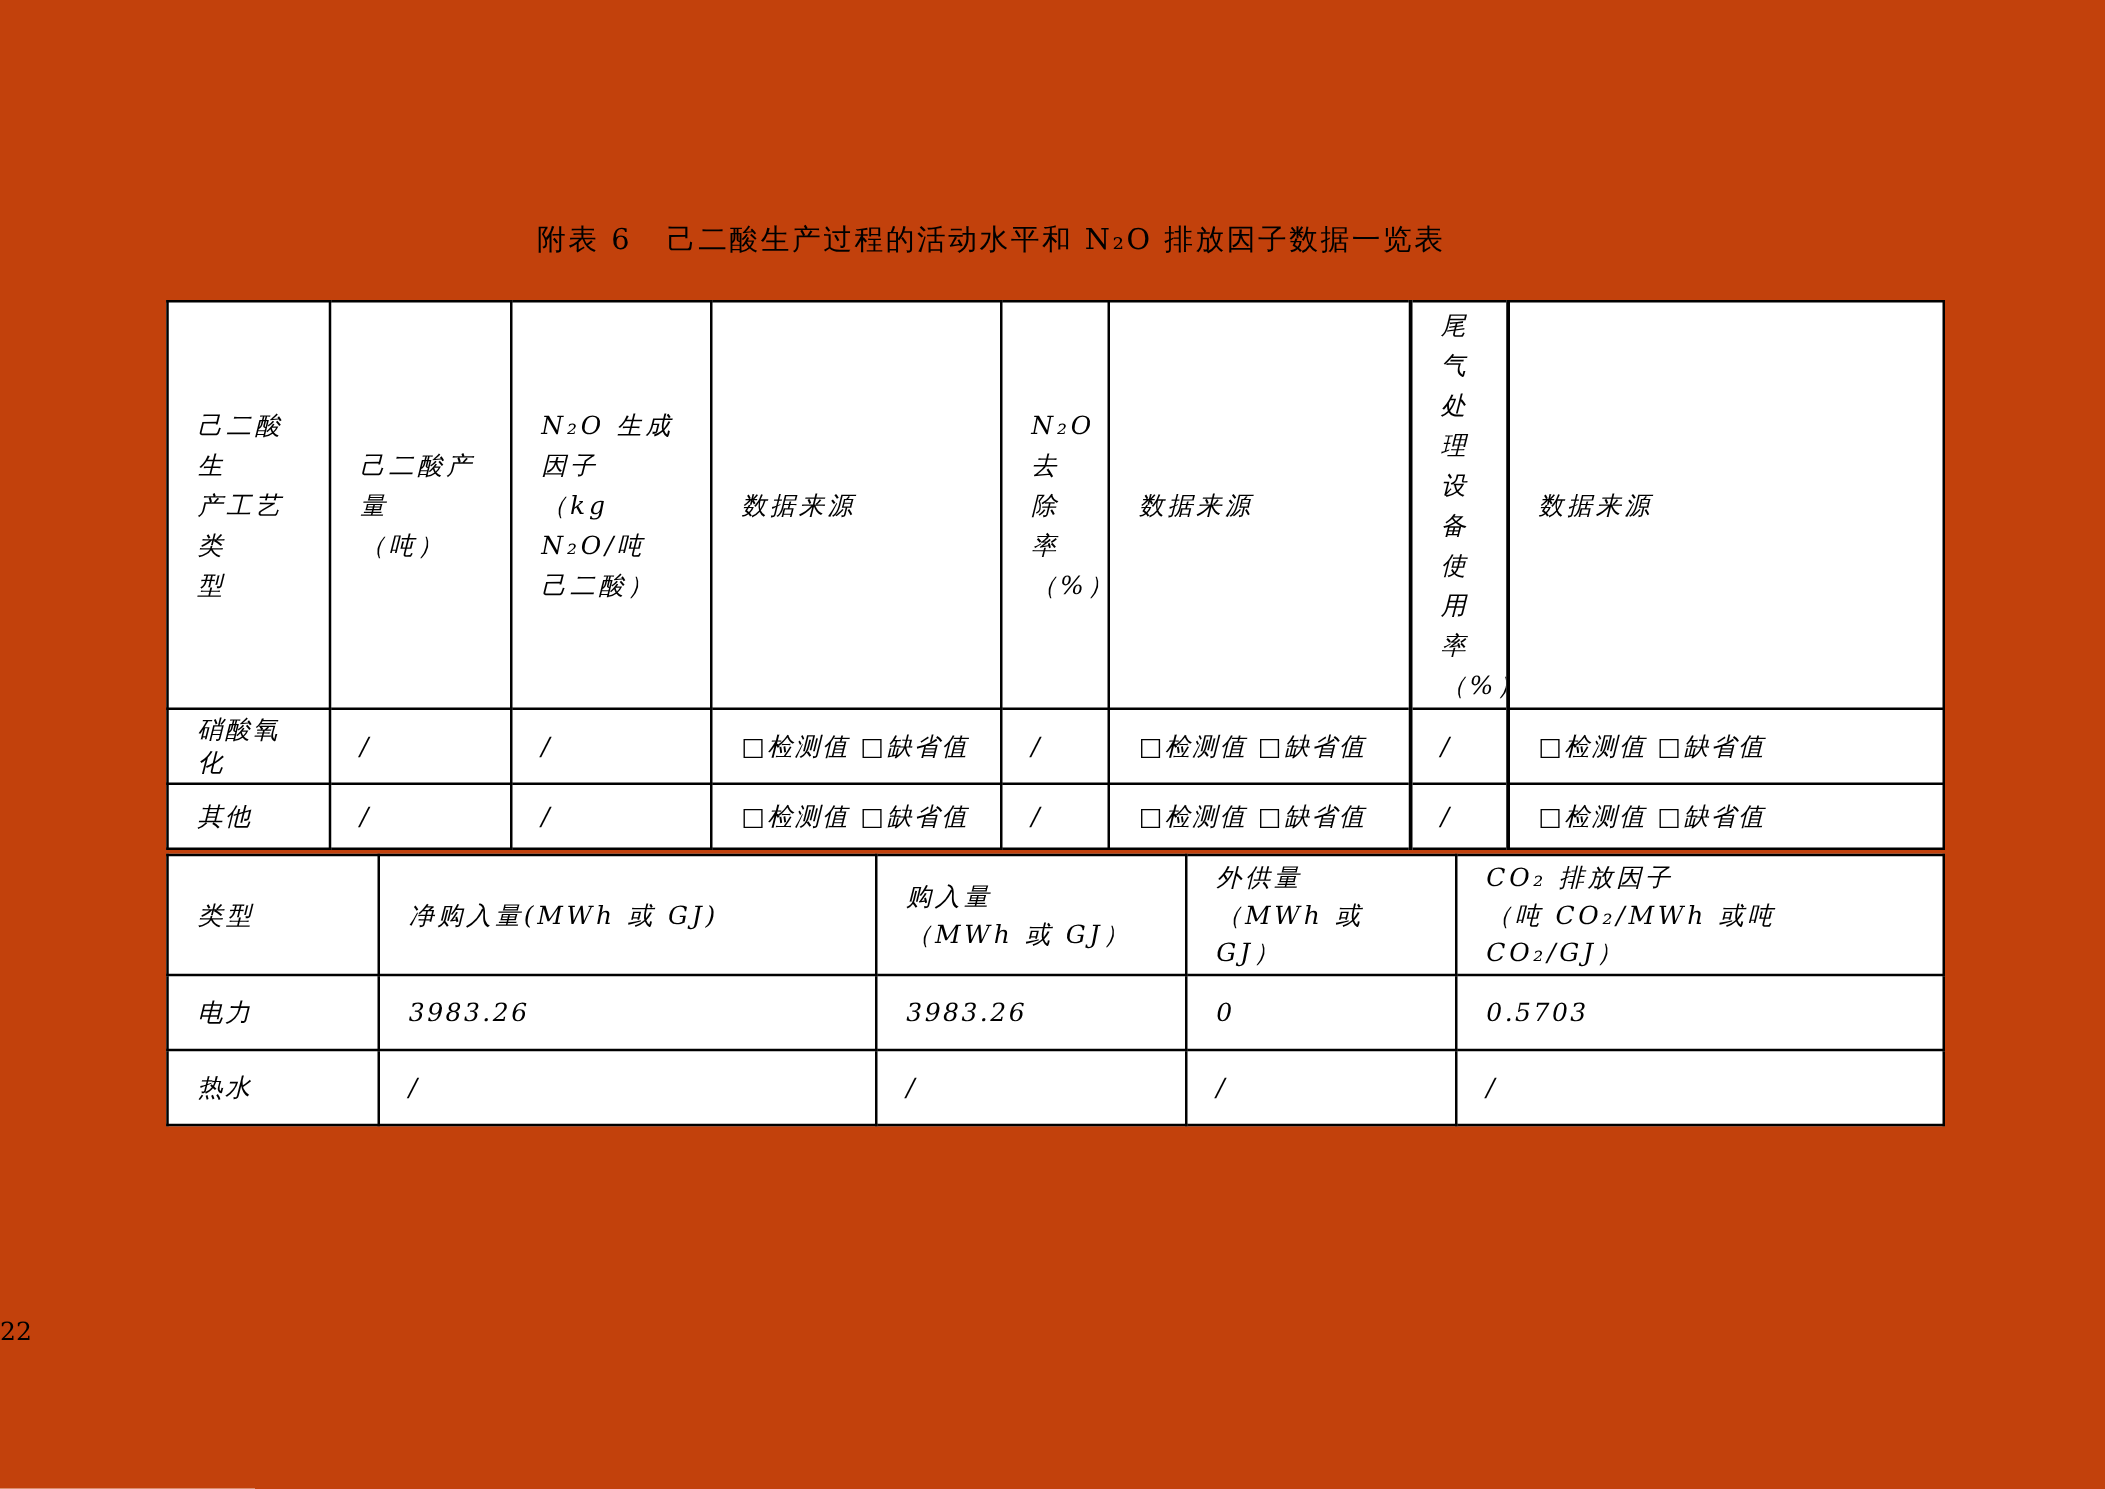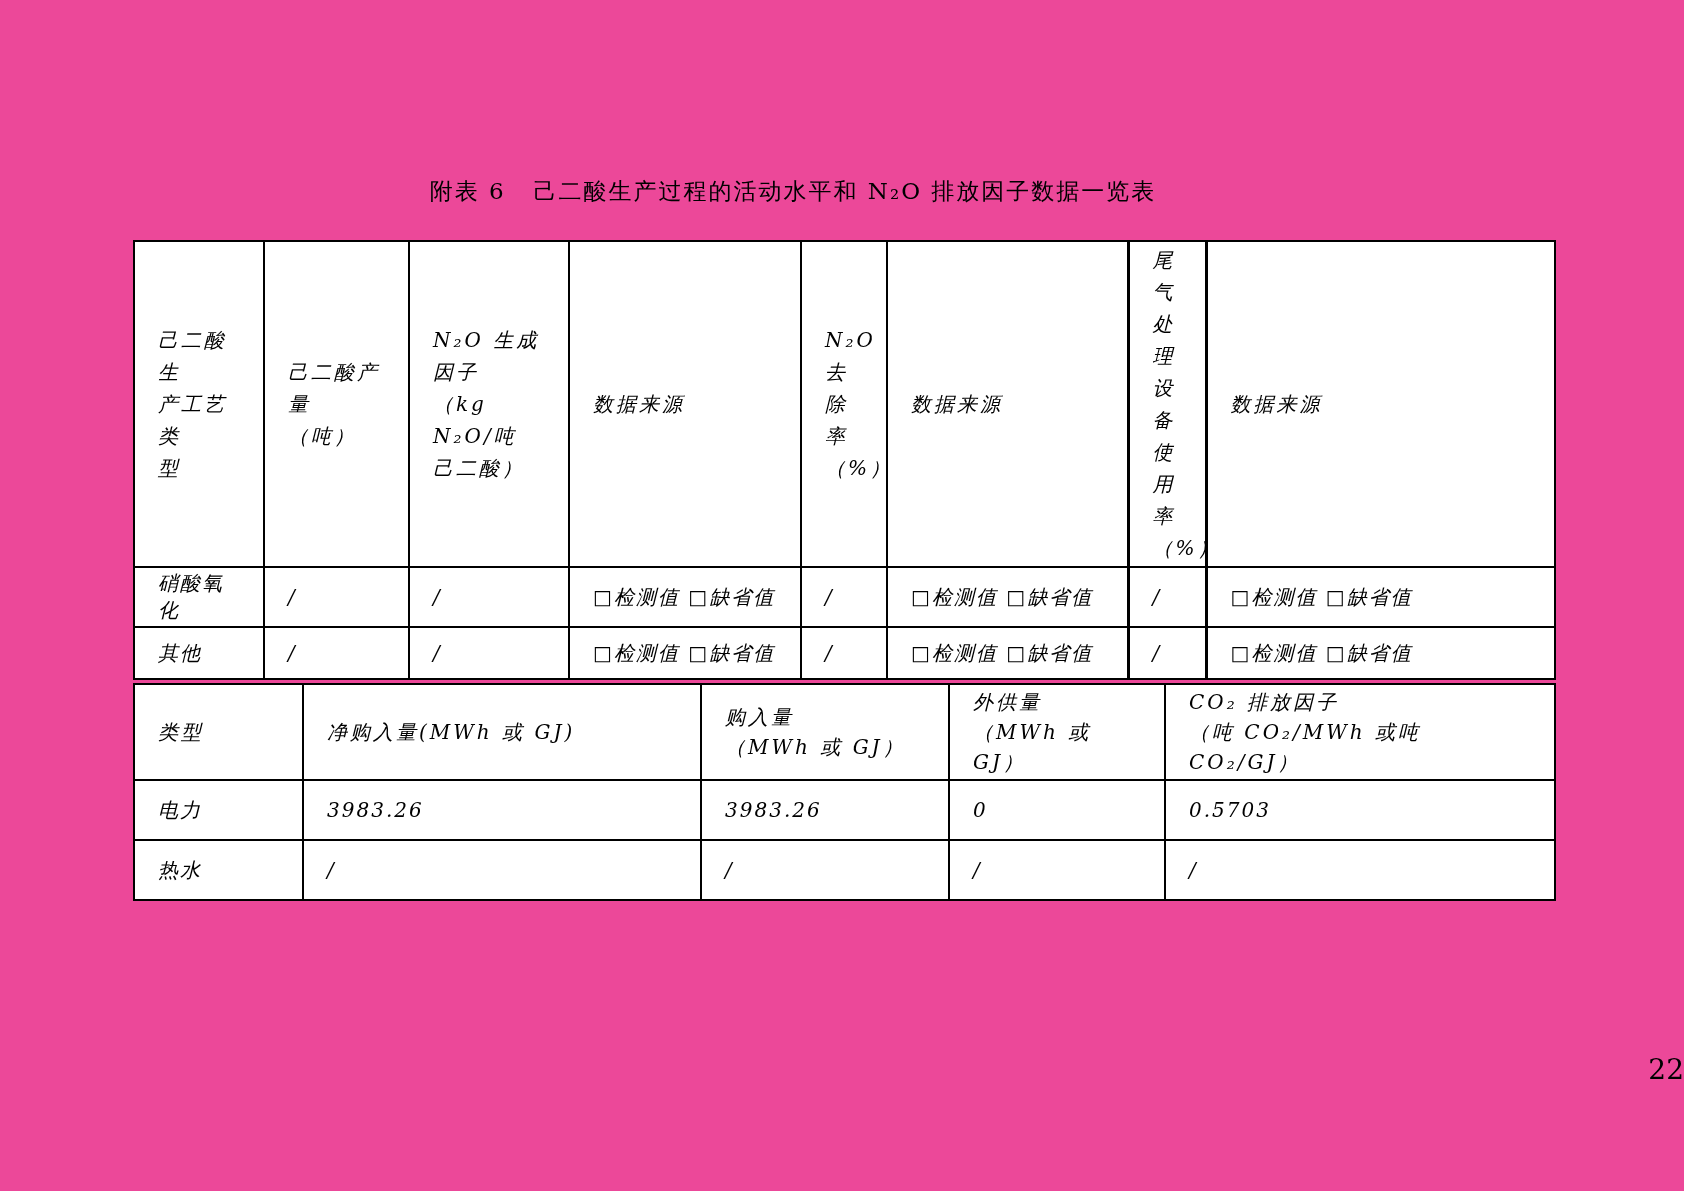--- a/index.html
+++ b/index.html
@@ -5,21 +5,21 @@
   * { margin: 0; padding: 0; box-sizing: border-box; }
   html, body { background: #ffffff; }
   body {
     width: 1684px; height: 1191px;
     font-family: "DejaVu Serif", "Liberation Serif", serif;
     color: #000;
   }
   .doc-page {
     position: relative;
     width: 1684px; height: 1191px;
-    background: #ec4899;
+    background: #c2410c;
     overflow: hidden;
   }
   .tbl-title {
     position: absolute;
     left: 133px; width: 1320px;
     text-align: center;
     font-size: 23px;
     letter-spacing: 2px;
     white-space: pre;
   }
@@ -53,22 +53,22 @@
   #t6 tr.hdr-row  { height: 183px; }
   #t6 tr.row-1    { height: 42px; }
   #t6 tr.row-2    { height: 52px; }
   #t7 tr.hdr-row  { height: 67px; }
   #t7 tr.data-row { height: 60px; }
   td.bl-thick { border-left-width: 3px; }
   td.br-thick { border-right-width: 3px; }
   .page-number {
     position: absolute;
     top: 1053px; left: 0; width: 1684px;
-    text-align: right;
-    font-size: 28px;
+    text-align: left;
+    font-size: 20px;
   }
 </style>
 </head>
 <body>
 
 <div class="doc-page">
 
   <div class="tbl-title" id="t6-title">附表 6   己二酸生产过程的活动水平和 N₂O 排放因子数据一览表</div>
 
   <table id="t6">

